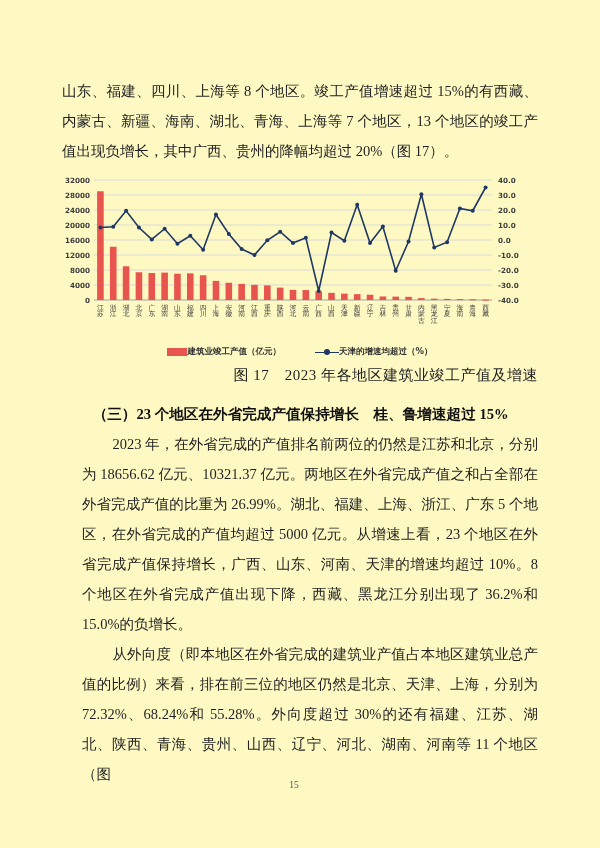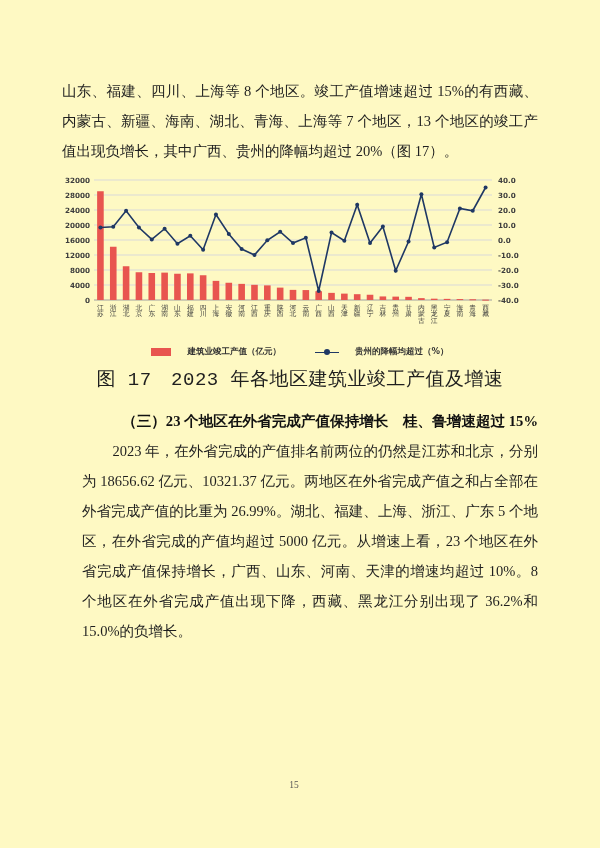--- a/index.html
+++ b/index.html
@@ -13,31 +13,31 @@
     text-justify:inter-ideograph;color:#1f1f1f;
   }
   .indent{text-indent:2.1em;margin-left:20px;}
   .chart-figure{margin:6px 0 0 0;width:476px;}
   .chart-wrap{margin-left:-8px;width:492px;}
   .legend{
     display:flex;justify-content:center;gap:34px;align-items:center;
     font-family:"DejaVu Sans","Liberation Sans",sans-serif;
     font-size:8.5px;color:#333;margin-top:2px;font-weight:bold;
   }
-  .legend-item{display:flex;align-items:center;gap:16px;}
+  .legend-item{display:flex;align-items:center;gap:0;}
   .swatch-bar{display:inline-block;width:20px;height:8px;background:#e8554f;}
   .swatch-line{position:relative;display:inline-block;width:24px;height:8px;}
   .swatch-line::before{content:"";position:absolute;left:0;top:3.5px;width:24px;height:1.6px;background:#1f3864;}
   .swatch-line::after{content:"";position:absolute;left:9px;top:1px;width:6px;height:6px;border-radius:50%;background:#1f3864;}
   figcaption{
-    text-align:center;font-size:19px;color:#1f1f1f;margin-top:8px;letter-spacing:.5px;font-family:Liberation Mono, monospace;
+    text-align:right;font-size:15px;color:#1f1f1f;margin-top:8px;letter-spacing:.5px;
   }
   .section-heading{
     margin:14px 0 0 0;font-size:14.6px;font-weight:bold;line-height:30px;
-    text-indent:2.1em;color:#111;text-align:right;
+    text-indent:2.1em;color:#111;
   }
   .page-number{
     position:absolute;left:0;right:12px;bottom:58px;text-align:center;
     font-size:9.5px;color:#555;font-family:"Liberation Serif",serif;
   }
 </style>
 </head>
 <body>
 
 <div class="page">
@@ -169,25 +169,26 @@
             <circle cx="418.7419354838709" cy="38.75" r="2" fill="#1f3864"></circle>
             <circle cx="431.5806451612903" cy="15.5" r="2" fill="#1f3864"></circle>
           </svg></div>
       <div class="legend">
         <span class="legend-item">
           <span class="swatch-bar"></span>
           <span>建筑业竣工产值（亿元）</span>
         </span>
         <span class="legend-item">
           <span class="swatch-line"></span>
-          <span>贵州的降幅均超过（%）</span>
+          <span>天津的增速均超过（%）</span>
         </span>
       </div>
       <figcaption>图 17　2023 年各地区建筑业竣工产值及增速</figcaption>
     </figure>
 
     <h3 class="section-heading">（三）23 个地区在外省完成产值保持增长　桂、鲁增速超过 15%</h3>
 
     <p class="body-text indent">2023 年，在外省完成的产值排名前两位的仍然是江苏和北京，分别为 18656.62 亿元、10321.37 亿元。两地区在外省完成产值之和占全部在外省完成产值的比重为 26.99%。湖北、福建、上海、浙江、广东 5 个地区，在外省完成的产值均超过 5000 亿元。从增速上看，23 个地区在外省完成产值保持增长，广西、山东、河南、天津的增速均超过 10%。8 个地区在外省完成产值出现下降，西藏、黑龙江分别出现了 36.2%和 15.0%的负增长。</p>
+    <p class="body-text indent">从外向度（即本地区在外省完成的建筑业产值占本地区建筑业总产值的比例）来看，排在前三位的地区仍然是北京、天津、上海，分别为 72.32%、68.24%和 55.28%。外向度超过 30%的还有福建、江苏、湖北、陕西、青海、贵州、山西、辽宁、河北、湖南、河南等 11 个地区（图</p>
   </div>
 
   <div class="page-number">15</div>
 </div>
 
 </body></html>

